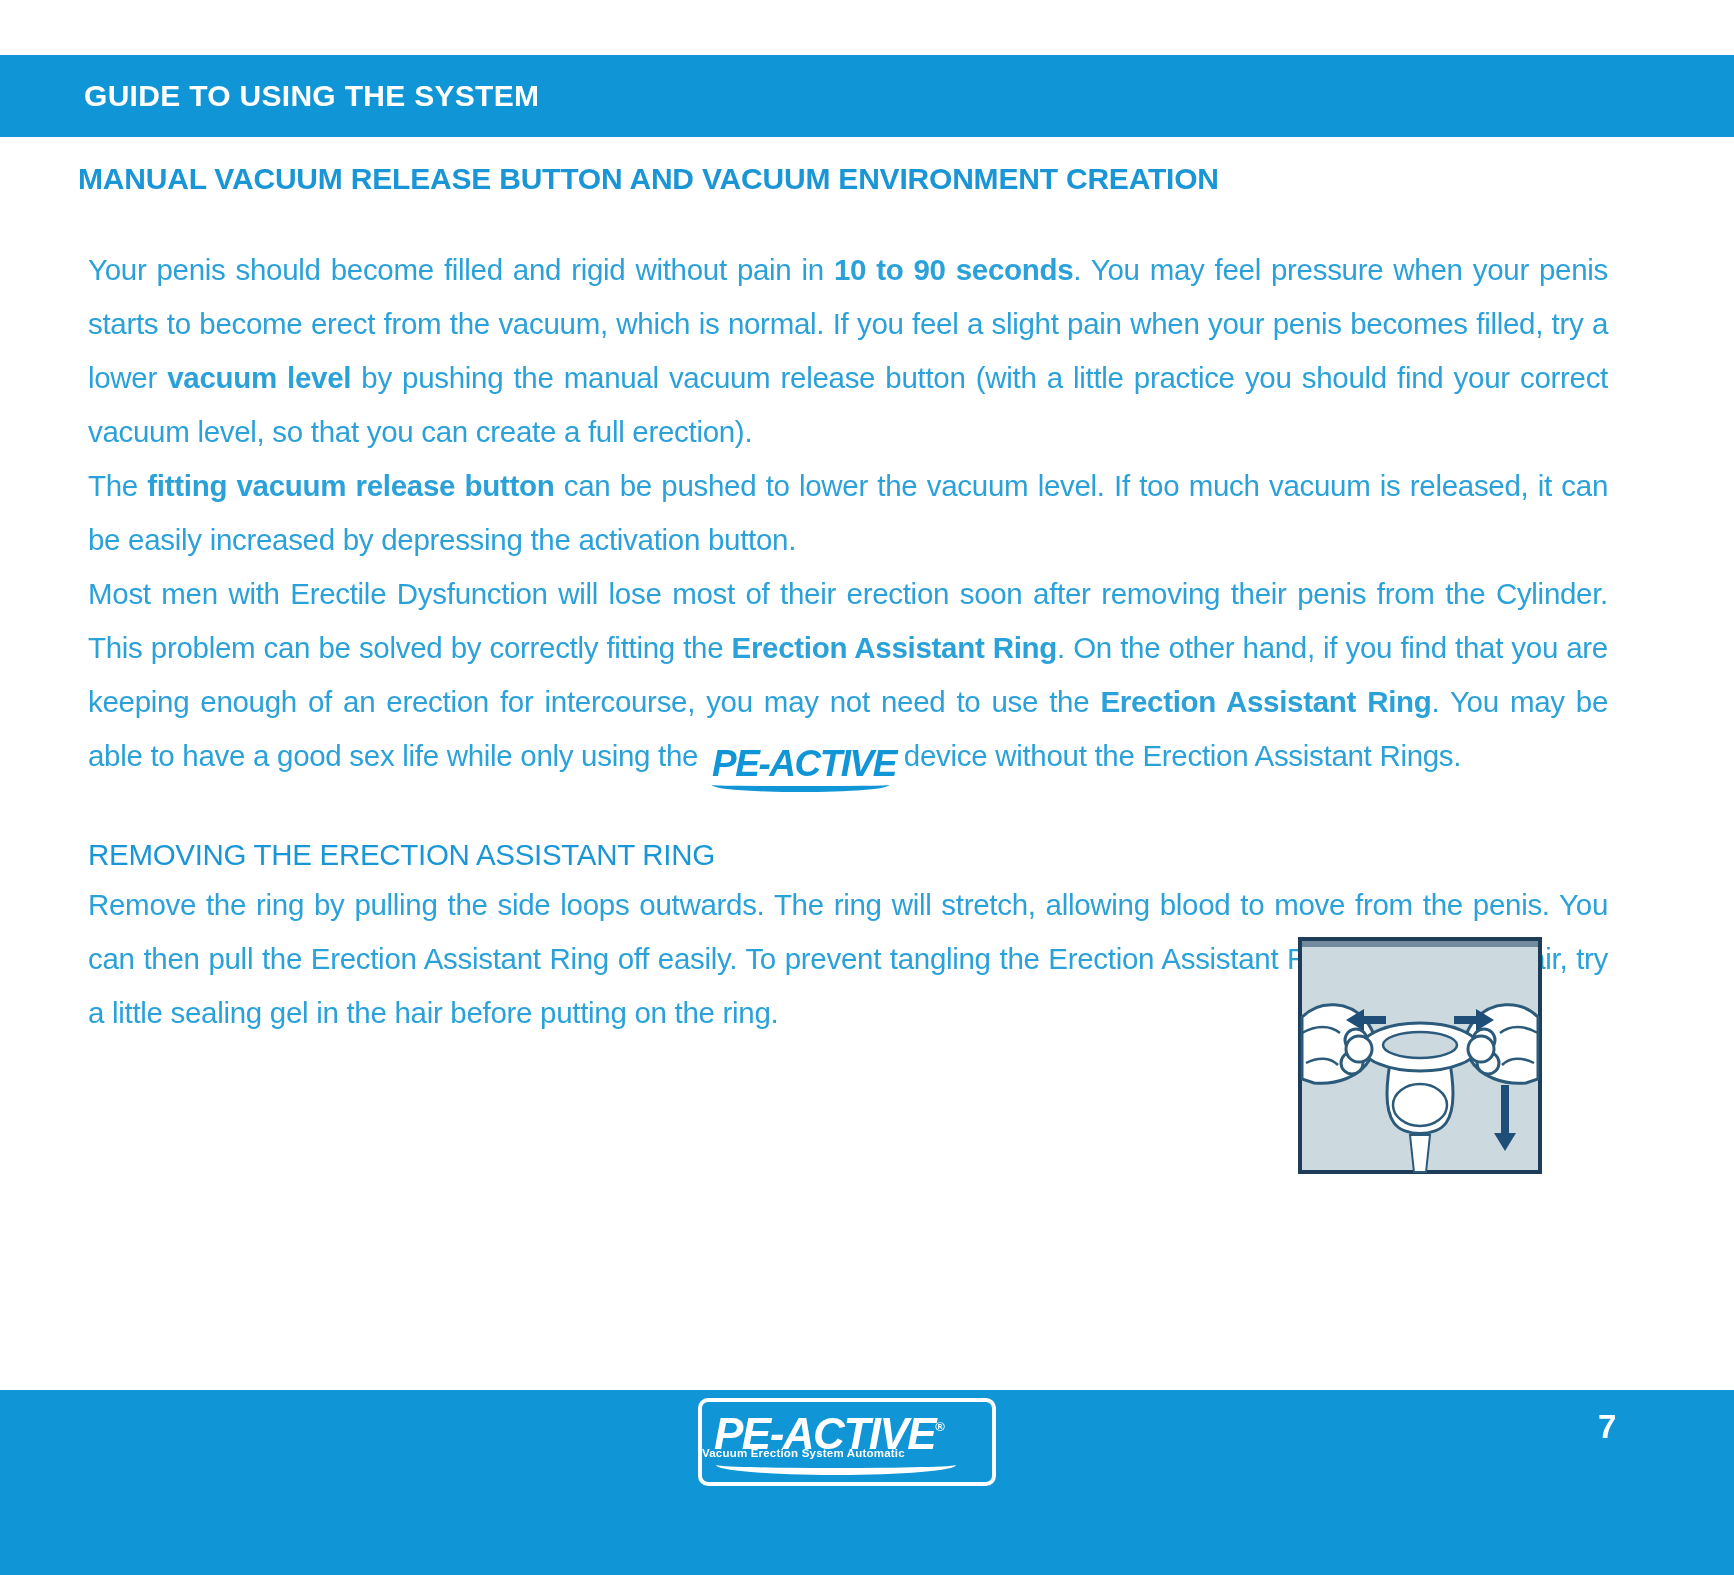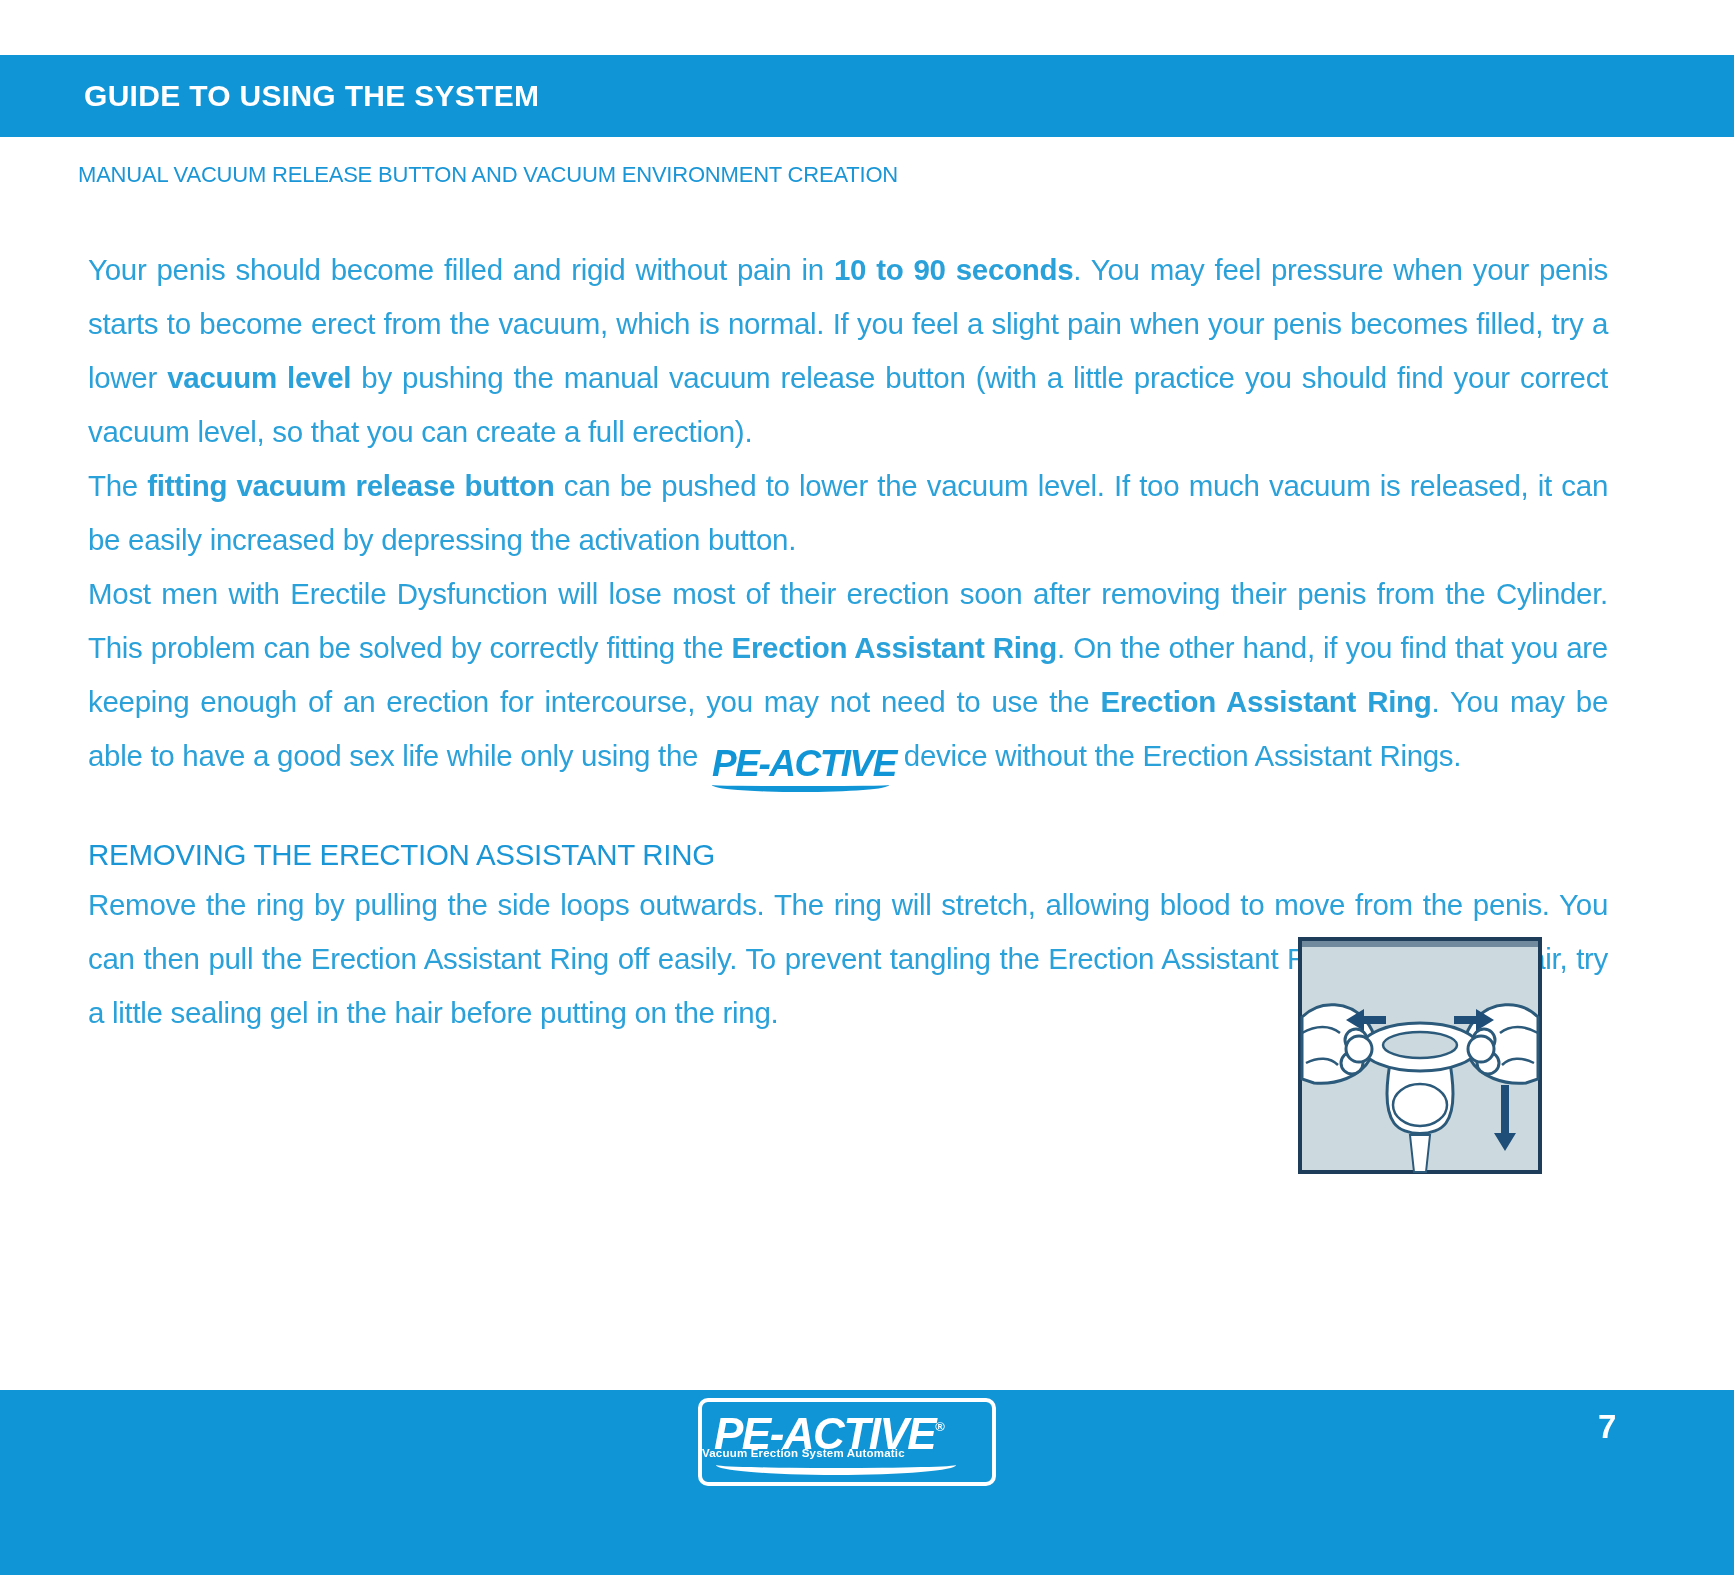--- a/index.html
+++ b/index.html
@@ -22,21 +22,21 @@
     position:absolute;top:55px;left:0;width:1734px;height:82px;
     background:var(--blue);
     display:flex;align-items:center;
     padding-left:84px;
   }
   .header-title{
     color:#ffffff;font-size:30px;font-weight:bold;letter-spacing:0.3px;
   }
   .page-title{
     position:absolute;top:162px;left:78px;width:1560px;
-    color:var(--heading);font-size:22px;font-weight:normal;letter-spacing:-0.2px;
+    color:var(--heading);font-size:30px;font-weight:bold;letter-spacing:-0.2px;
   }
   .body-text{
     position:absolute;top:243px;left:88px;width:1520px;
     color:var(--body);
     font-size:29.5px;line-height:54px;letter-spacing:-0.3px;
     text-align:justify;
   }
   .body-text p{margin:0;}
   .b{font-weight:bold;}
   .removing-heading{

